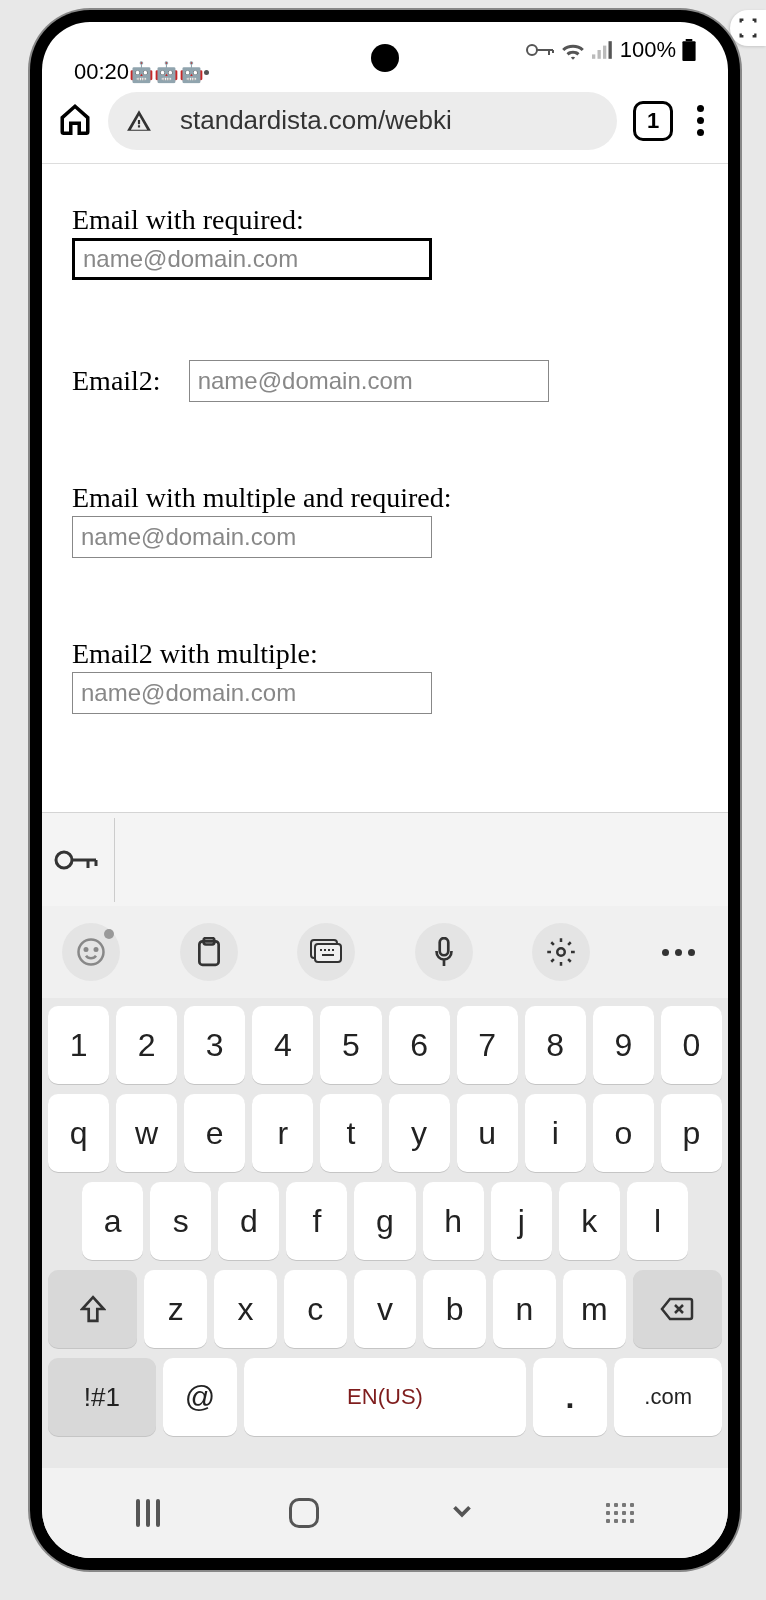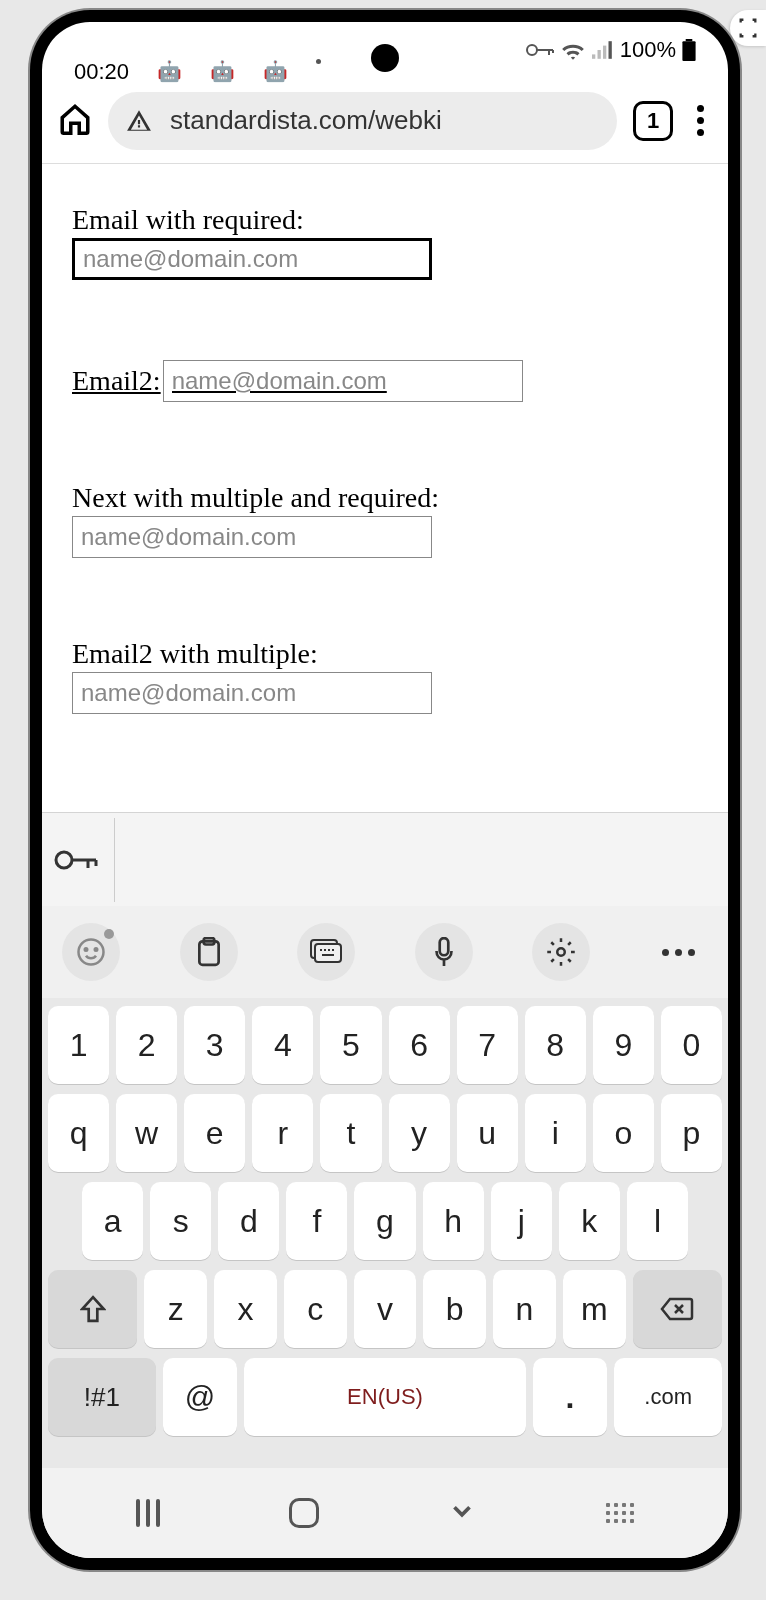--- a/index.html
+++ b/index.html
@@ -45,21 +45,21 @@
   .status-bar {
     height: 56px;
     display: flex;
     align-items: center;
     justify-content: space-between;
     padding: 0 32px;
     font-size: 22px;
     font-weight: 500;
     color: #000;
   }
-  .status-left { display: flex; align-items: flex-start; gap: 28px; margin-top: 44px; }
+  .status-left { display: flex; align-items: center; gap: 0; margin-top: 44px; }
   .status-right { display: flex; align-items: center; gap: 6px; }
   .android-icon { color: #7cb342; font-size: 20px; }
   .dot { width: 5px; height: 5px; background: #555; border-radius: 50%; }
   .battery-text { font-size: 22px; }
   
   .browser-bar {
     height: 86px;
     display: flex;
     align-items: center;
     padding: 0 16px;
@@ -68,21 +68,21 @@
   }
   .home-icon svg { width: 34px; height: 34px; }
   .url-bar {
     flex: 1;
     height: 58px;
     background: #ececec;
     border-radius: 30px;
     display: flex;
     align-items: center;
     padding: 0 18px;
-    gap: 18px;
+    gap: 28px;
     font-size: 26px;
     color: #333;
     overflow: hidden;
     white-space: nowrap;
   }
   .warn-icon { width:26px; height:26px; flex-shrink:0; }
   .tab-count {
     width: 40px;
     height: 40px;
     border: 3px solid #000;
@@ -97,21 +97,21 @@
   .kebab span { width: 7px; height: 7px; background: #000; border-radius: 50%; }
   
   .page-content {
     padding: 40px 41px 0 30px;
     font-family: Georgia, 'Times New Roman', serif;
     font-size: 28px;
     color: #000;
   }
   .form-block { margin-bottom: 80px; }
   .form-label { display: block; margin-bottom: 2px; }
-  .form-inline { display:flex; align-items:center; gap:2px;text-decoration:underline; }
+  .form-inline { display:flex; align-items:center; gap:28px; }
   .email-input {
     width: 360px;
     height: 42px;
     padding: 4px 8px;
     font-size: 24px;
     font-family: -apple-system, sans-serif;
     border: 1px solid #888;
     background: #fff;
   }
   .email-input::placeholder { color: #888; }
@@ -278,21 +278,21 @@
     <div class="page-content">
       <div class="form-block">
         <span class="form-label">Email with required:</span>
         <input class="email-input focused" type="email" placeholder="name@domain.com" style="">
       </div>
       <div class="form-block form-inline">
         <span>Email2:</span>
         <input class="email-input" type="email" placeholder="name@domain.com" style="">
       </div>
       <div class="form-block">
-        <span class="form-label">Next with multiple and required:</span>
+        <span class="form-label">Email with multiple and required:</span>
         <input class="email-input" type="email" placeholder="name@domain.com" style="">
       </div>
       <div class="form-block" style="margin-bottom:0">
         <span class="form-label">Email2 with multiple:</span>
         <input class="email-input" type="email" placeholder="name@domain.com" style="">
       </div>
     </div>
 
     <div class="suggestion-bar">
       <svg class="key-icon" viewBox="0 0 44 24" fill="none" stroke="#333" stroke-width="3">

